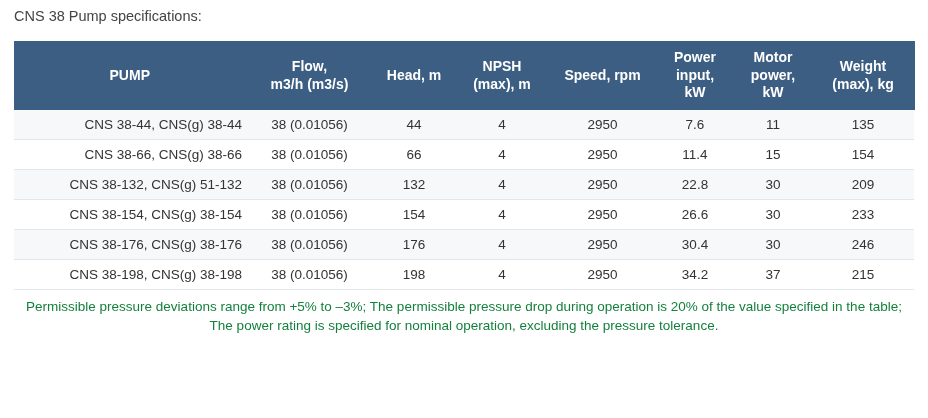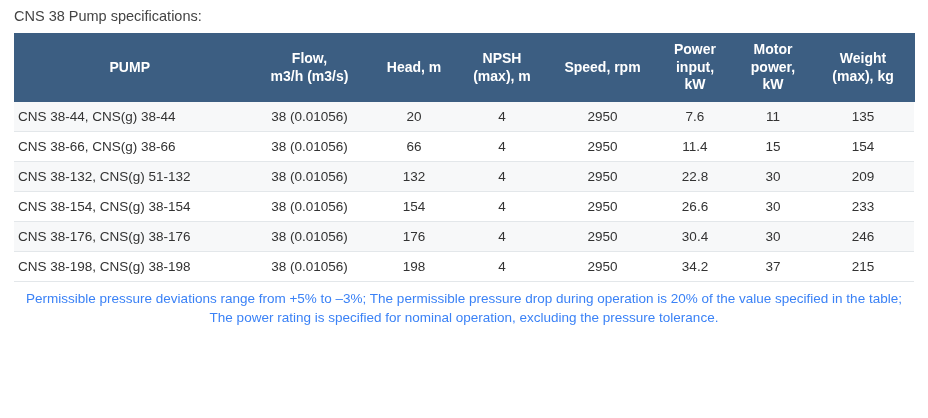--- a/index.html
+++ b/index.html
@@ -17,21 +17,21 @@
   .page {
     width: 928px;
     height: 418px;
     box-sizing: border-box;
     padding: 0;
     position: relative;
   }
   .caption {
     font-size: 14.5px;
     color: #444444;
-    padding: 8px 0 8px 14px;
+    padding: 8px 0 16px 14px;
     line-height: 1.2;
   }
   table.spec {
     width: 900px;
     margin: 0 14px;
     border-collapse: collapse;
     table-layout: fixed;
   }
   table.spec thead th {
     background: #3c5e82;
@@ -52,27 +52,27 @@
     padding: 7px 4px;
     border-bottom: 1px solid #e3e7ea;
   }
   table.spec tbody tr:nth-child(odd) {
     background: #f7f8f9;
   }
   table.spec tbody tr:nth-child(even) {
     background: #ffffff;
   }
   table.spec tbody td.pump-cell {
-    text-align: left;
+    text-align: right;
   }
   .note {
     width: 900px;
     margin: 0 14px;
     font-size: 13.5px;
-    color: #3b82f6;
+    color: #15803d;
     text-align: center;
     line-height: 1.45;
     padding-top: 7px;
   }
   
   col.c0 { width: 232px; }
   col.c1 { width: 127px; }
   col.c2 { width: 82px; }
   col.c3 { width: 94px; }
   col.c4 { width: 107px; }
@@ -107,21 +107,21 @@
           <th>Speed, rpm</th>
           <th>Power<br>input,<br>kW</th>
           <th>Motor<br>power,<br>kW</th>
           <th>Weight<br>(max), kg</th>
         </tr>
     </thead>
     <tbody>
         <tr>
           <td class="pump-cell">CNS 38-44, CNS(g) 38-44</td>
           <td>38 (0.01056)</td>
-          <td>20</td>
+          <td>44</td>
           <td>4</td>
           <td>2950</td>
           <td>7.6</td>
           <td>11</td>
           <td>135</td>
         </tr>
         <tr>
           <td class="pump-cell">CNS 38-66, CNS(g) 38-66</td>
           <td>38 (0.01056)</td>
           <td>66</td>

